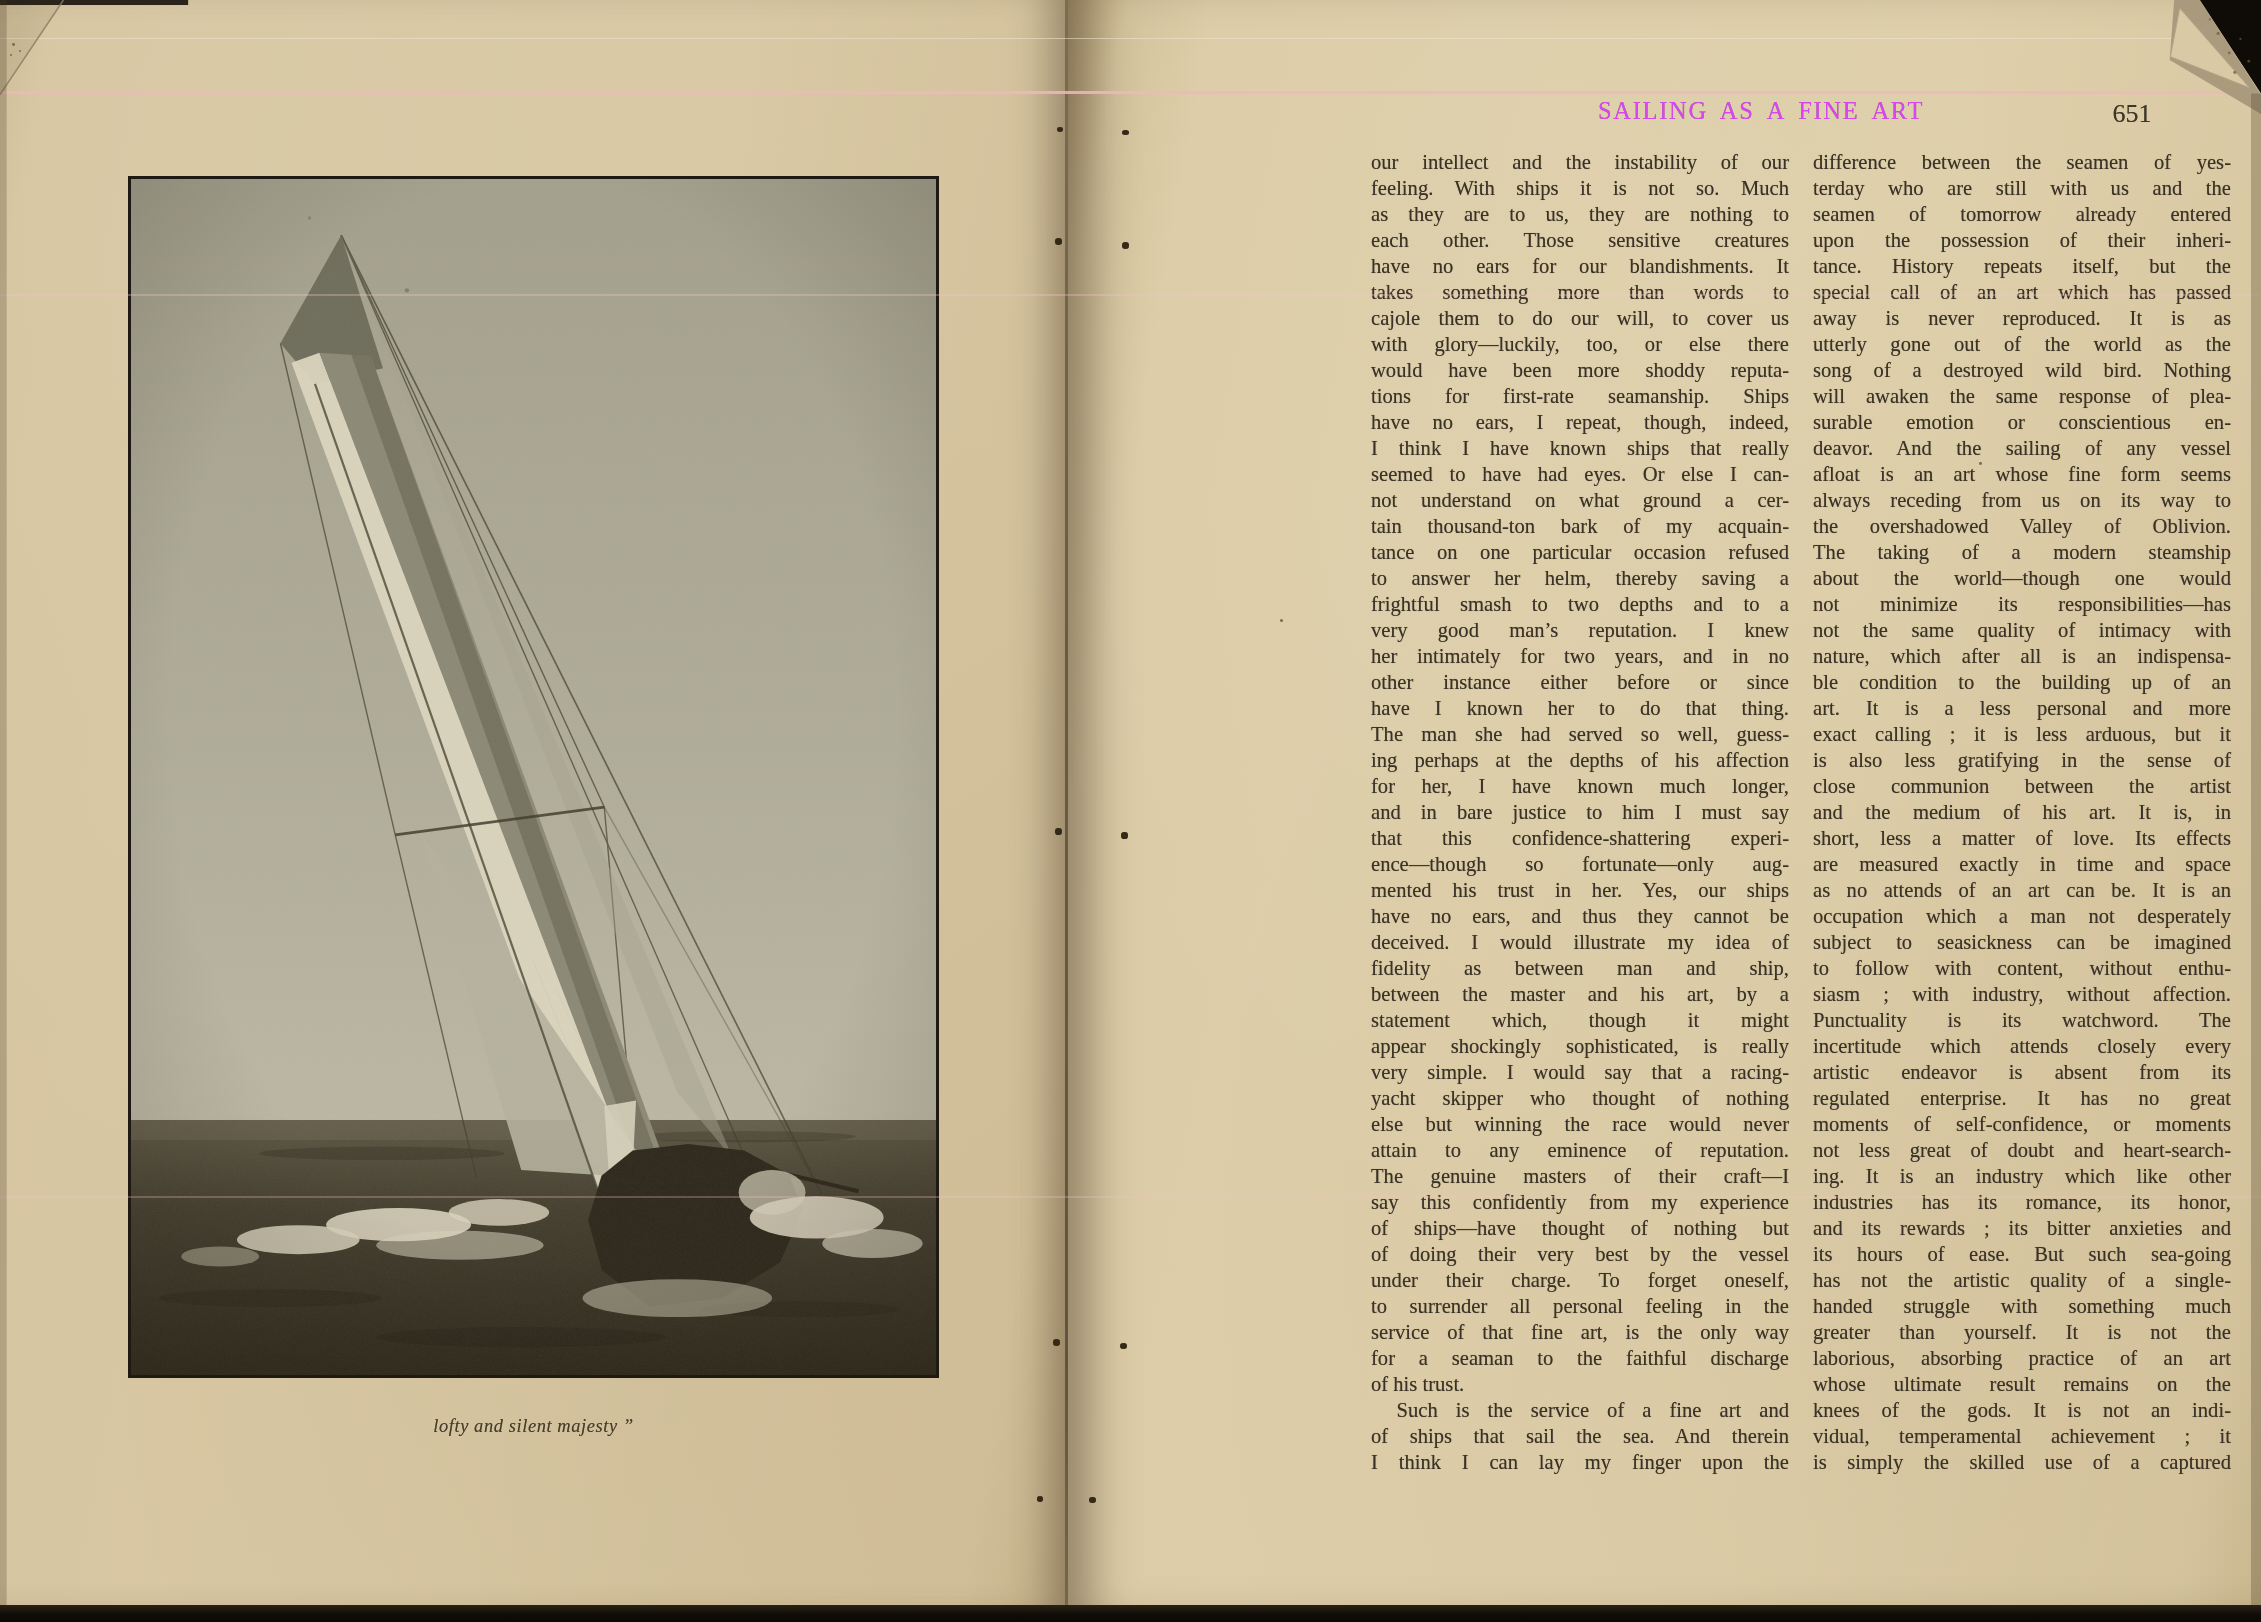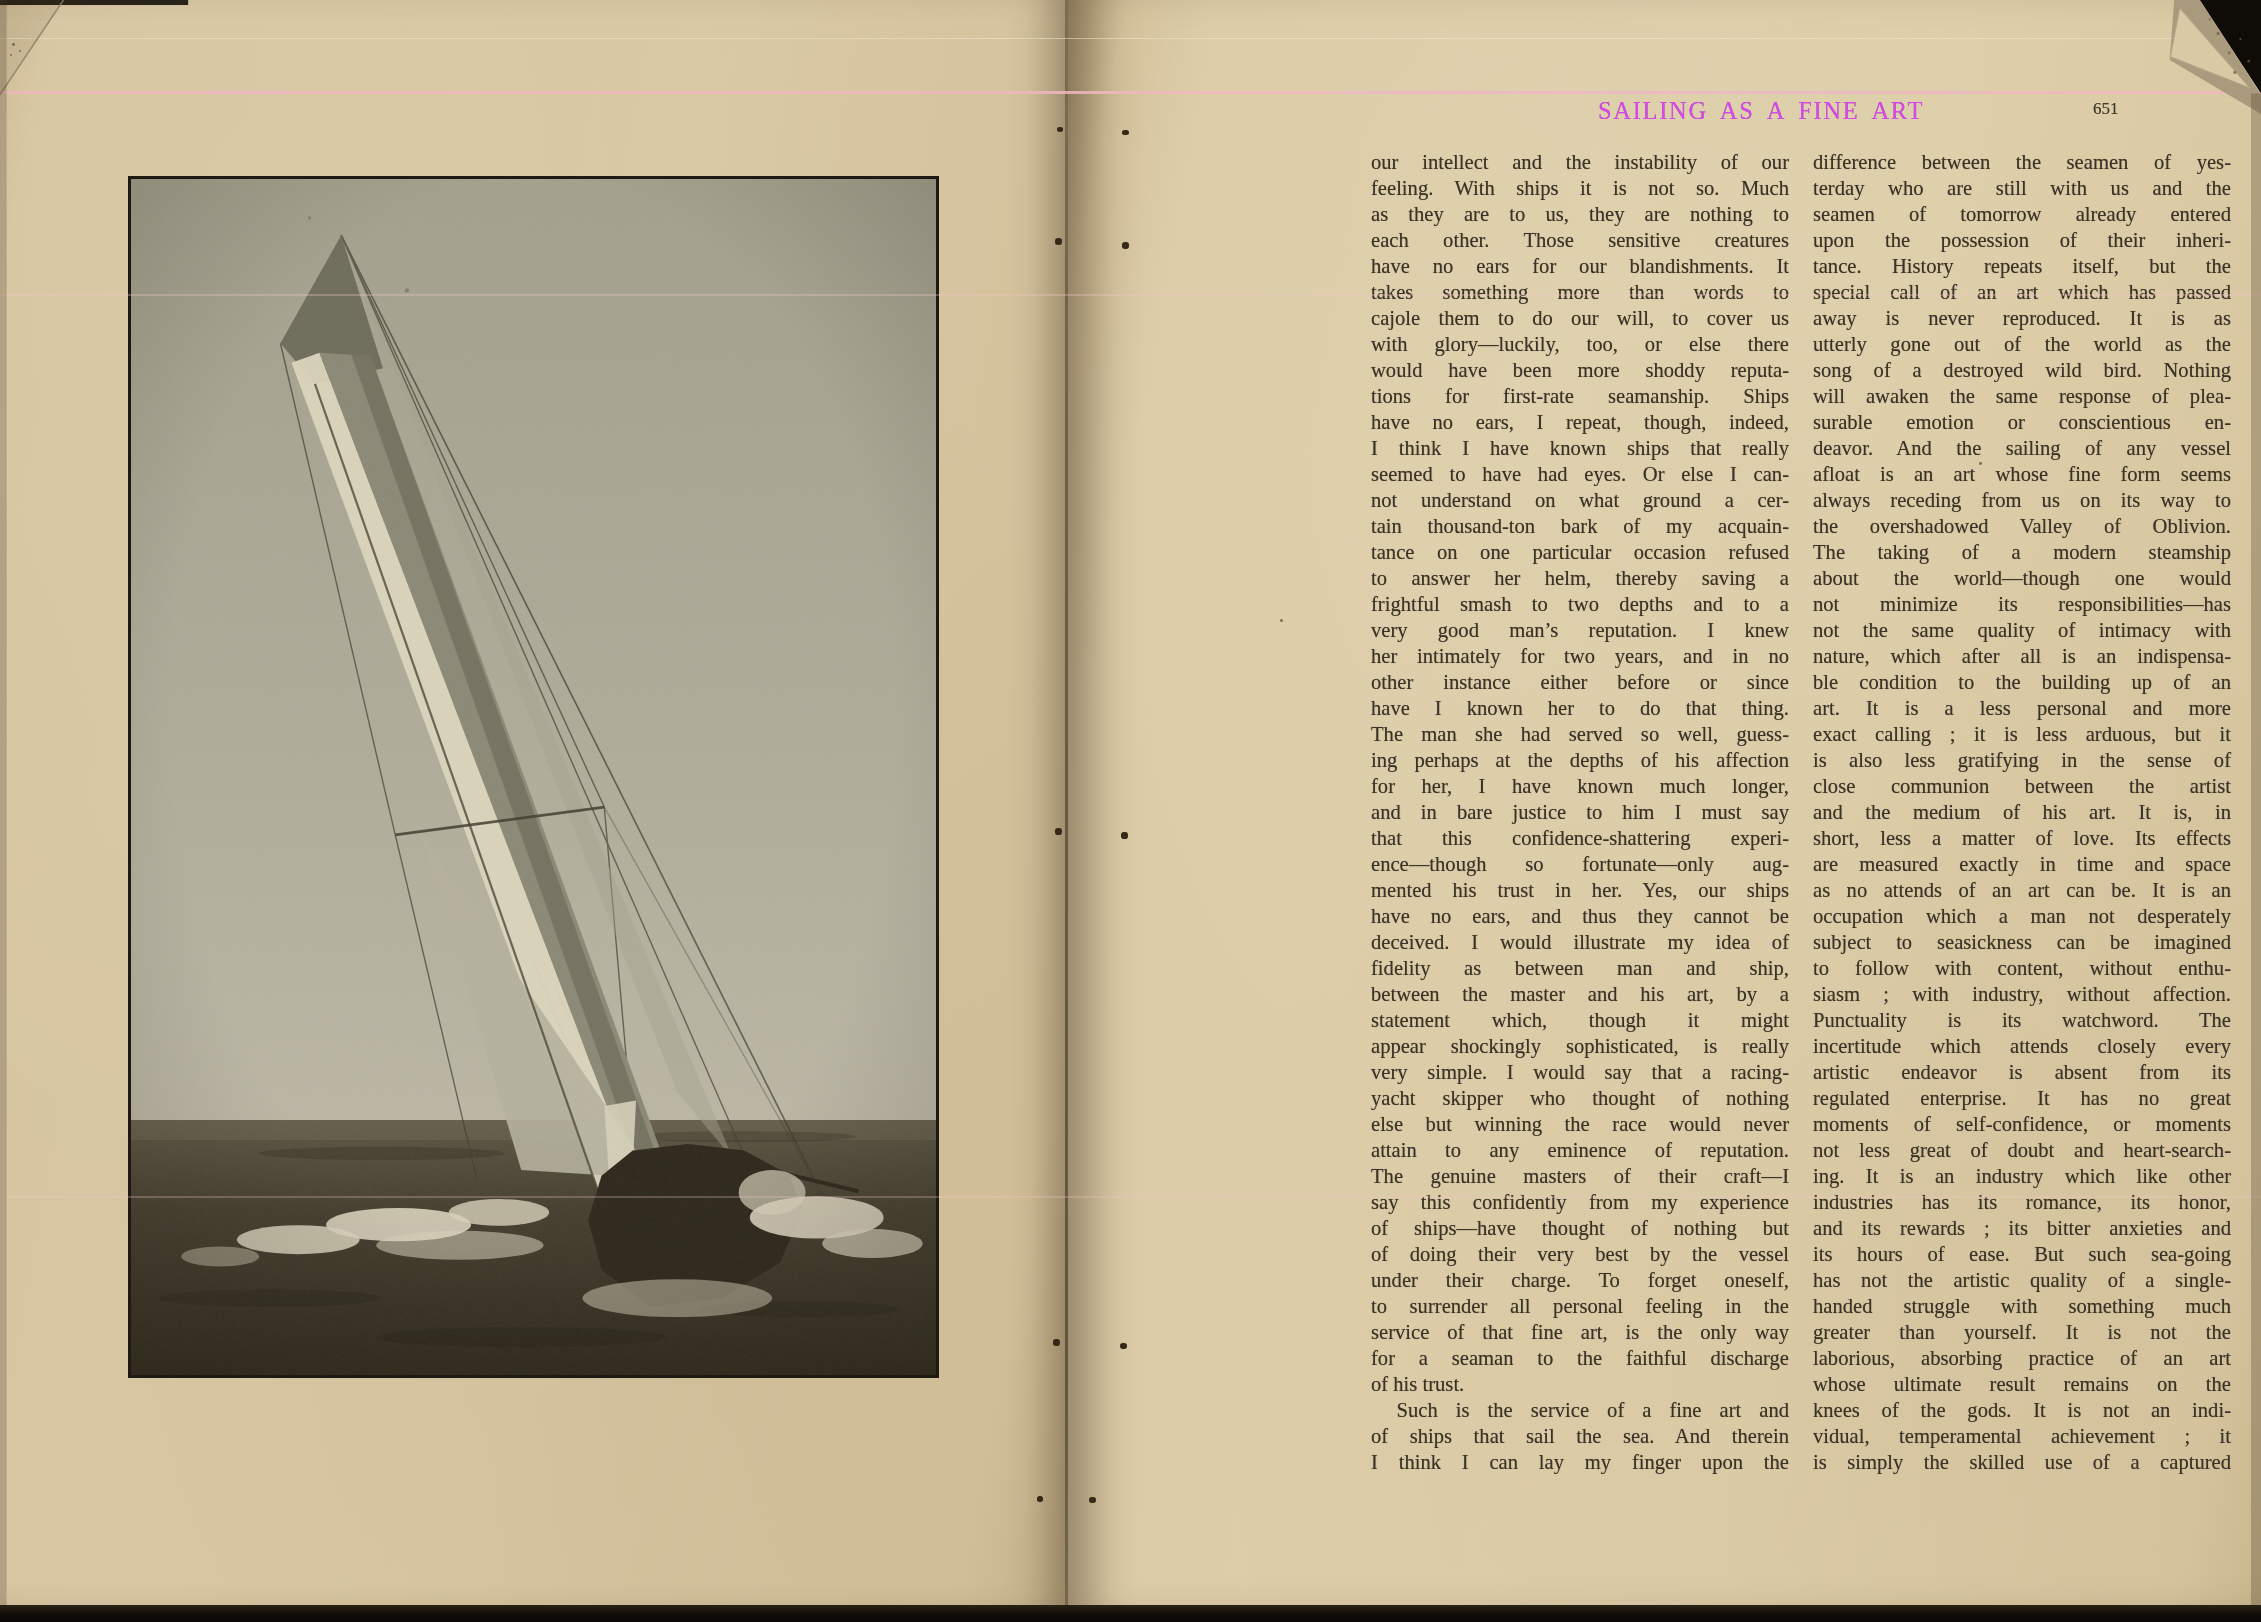--- a/index.html
+++ b/index.html
@@ -40,22 +40,22 @@
 
   
   #caption{position:absolute;left:128px;top:1410px;width:811px;text-align:center;
     font-style:italic;font-size:18.4px;line-height:32px;color:#463d2c;letter-spacing:0.6px;
     text-shadow:0 0 0.6px rgba(70,61,44,.5);}
 
   
   #running-head{position:absolute;left:1335px;top:97px;width:852px;text-align:center;
     font-size:24.5px;letter-spacing:1.7px;word-spacing:5.6px;color:#d946ef;
     text-shadow:0 0 0.6px rgba(61,53,40,.55);}
-  #folio{position:absolute;left:2093px;top:99px;width:78px;text-align:left;
-    font-size:17px;color:#3d3528;text-shadow:0 0 0.6px rgba(61,53,40,.55);}
+  #folio{position:absolute;left:2093px;top:99px;width:78px;text-align:center;
+    font-size:26px;color:#3d3528;text-shadow:0 0 0.6px rgba(61,53,40,.55);}
   .text-col{position:absolute;top:149px;width:418px;font-size:20.6px;line-height:26px;
     color:#3a3226;text-shadow:0 0 0.7px rgba(56,48,36,.5);}
   #col-left{left:1335px;margin-left:36px;}
   #col-right{left:1813px;}
   .tline{text-align:justify;text-align-last:justify;white-space:normal;}
   .tline.flush{text-align-last:left;}
   .tline.ind{text-indent:25.6px;}
 
   svg{pointer-events:none;}
   #corner-overlay{position:absolute;left:0;top:0;}
@@ -140,20 +140,21 @@
         <ellipse cx="160" cy="1935" rx="70" ry="18" opacity="0.45"></ellipse>
       </g>
       <circle cx="495" cy="200" r="4" fill="#6b6756" opacity="0.6"></circle>
       <circle cx="320" cy="70" r="3" fill="#6b6756" opacity="0.5"></circle>
       <rect width="1444" height="2148" filter="url(#grain)" opacity="0.55"></rect>
       <rect width="1444" height="2148" fill="url(#vig)"></rect>
     </svg>
   </div>
 
   <div id="caption">
+    <div>lofty and silent majesty ”</div>
   </div>
 
   <div id="running-head">SAILING AS A FINE ART</div>
   <div id="folio">651</div>
   <div id="col-left" class="text-col">
       <div class="tline">our intellect and the instability of our</div>
       <div class="tline">feeling. With ships it is not so. Much</div>
       <div class="tline">as they are to us, they are nothing to</div>
       <div class="tline">each other. Those sensitive creatures</div>
       <div class="tline">have no ears for our blandishments. It</div>

